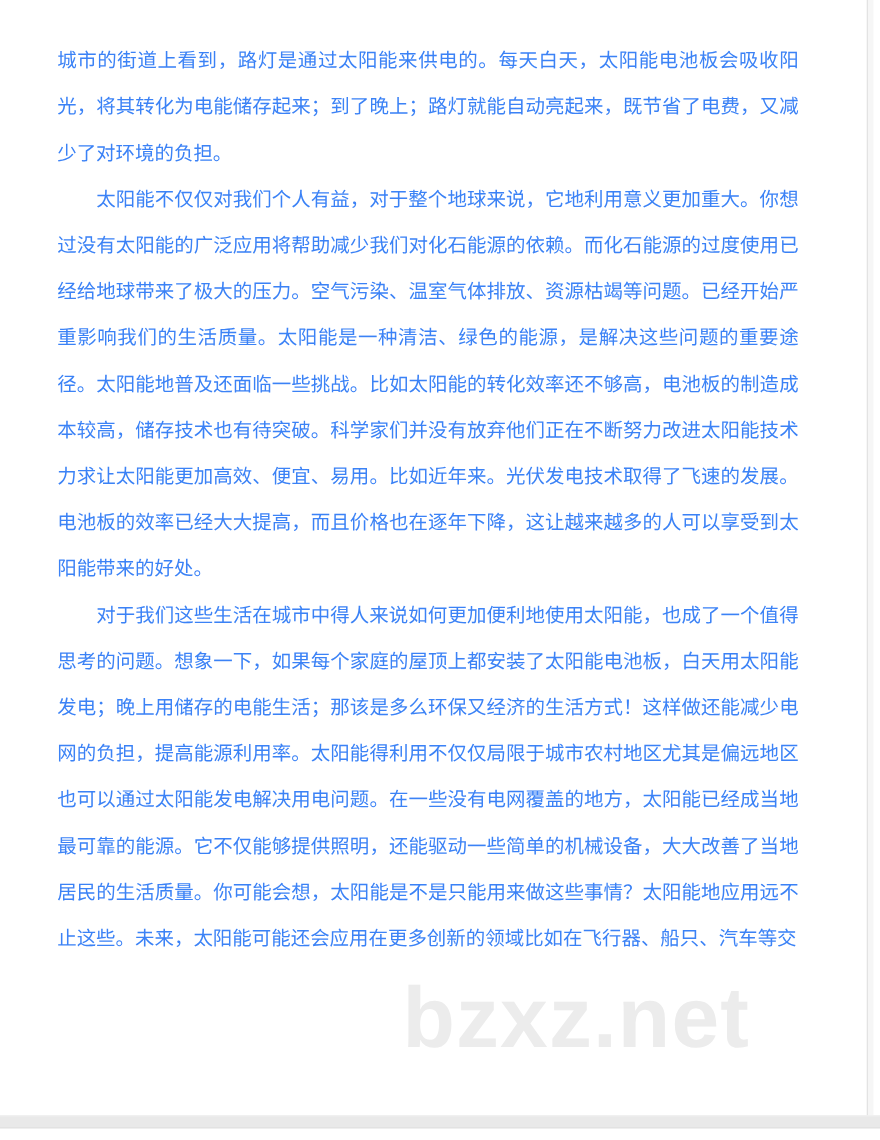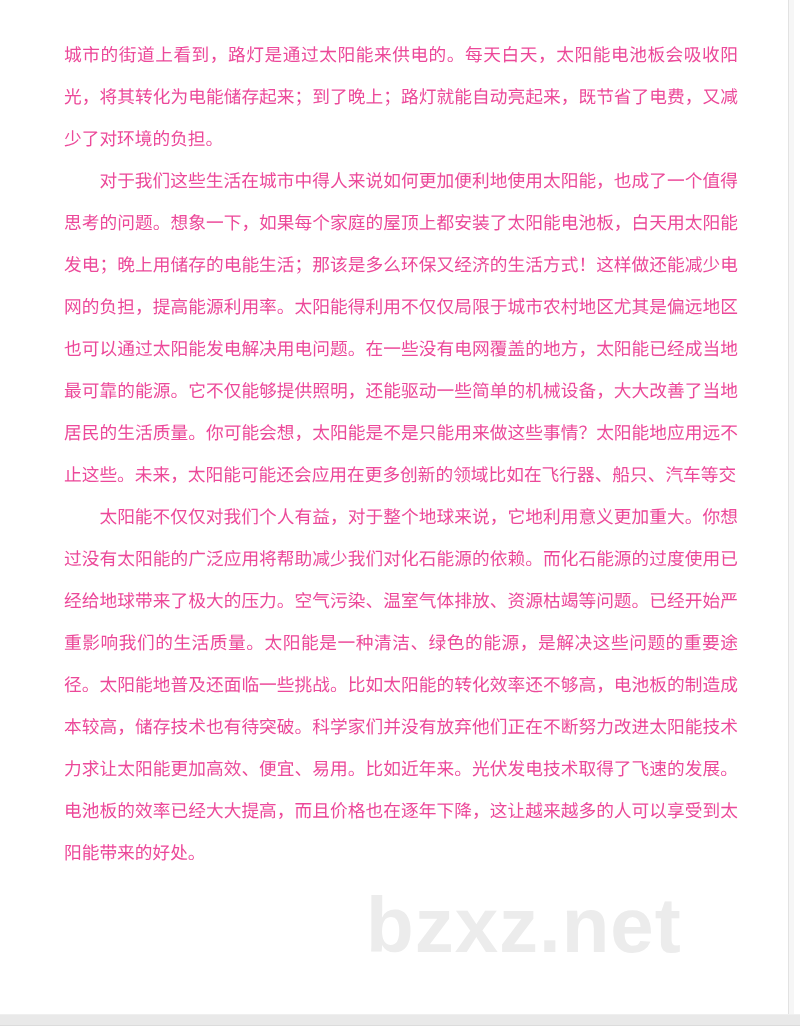--- a/index.html
+++ b/index.html
@@ -25,23 +25,23 @@
   .page-right-edge {
     position: absolute;
     top: 0; right: 0;
     width: 6px; height: 1014px;
     background: #f6f6f6;
     border-left: 1px solid #e2e2e2;
   }
   
   .text-block {
     position: absolute;
-    left: 64px; top: 34px;
+    left: 52px; top: 34px;
     width: 674px;
-    color: #ec4899;
+    color: #3b82f6;
     font-size: 17.7px;
     line-height: 42px;
     text-align: justify;
     letter-spacing: 0;
   }
   .text-block p {
     text-indent: 2em;
     margin: 0;
   }
   .text-block p.no-indent { text-indent: 0; }
@@ -78,22 +78,22 @@
 </style>
 </head>
 <body>
 
 <div class="viewer">
 
   <div class="doc-page">
 
     <div class="text-block">
       <p class="no-indent">城市的街道上看到，路灯是通过太阳能来供电的。每天白天，太阳能电池板会吸收阳光，将其转化为电能储存起来；到了晚上；路灯就能自动亮起来，既节省了电费，又减少了对环境的负担。</p>
+      <p>太阳能不仅仅对我们个人有益，对于整个地球来说，它地利用意义更加重大。你想过没有太阳能的广泛应用将帮助减少我们对化石能源的依赖。而化石能源的过度使用已经给地球带来了极大的压力。空气污染、温室气体排放、资源枯竭等问题。已经开始严重影响我们的生活质量。太阳能是一种清洁、绿色的能源，是解决这些问题的重要途径。太阳能地普及还面临一些挑战。比如太阳能的转化效率还不够高，电池板的制造成本较高，储存技术也有待突破。科学家们并没有放弃他们正在不断努力改进太阳能技术力求让太阳能更加高效、便宜、易用。比如近年来。光伏发电技术取得了飞速的发展。电池板的效率已经大大提高，而且价格也在逐年下降，这让越来越多的人可以享受到太阳能带来的好处。</p>
       <p>对于我们这些生活在城市中得人来说如何更加便利地使用太阳能，也成了一个值得思考的问题。想象一下，如果每个家庭的屋顶上都安装了太阳能电池板，白天用太阳能发电；晚上用储存的电能生活；那该是多么环保又经济的生活方式！这样做还能减少电网的负担，提高能源利用率。太阳能得利用不仅仅局限于城市农村地区尤其是偏远地区也可以通过太阳能发电解决用电问题。在一些没有电网覆盖的地方，太阳能已经成当地最可靠的能源。它不仅能够提供照明，还能驱动一些简单的机械设备，大大改善了当地居民的生活质量。你可能会想，太阳能是不是只能用来做这些事情？太阳能地应用远不止这些。未来，太阳能可能还会应用在更多创新的领域比如在飞行器、船只、汽车等交</p>
-      <p>太阳能不仅仅对我们个人有益，对于整个地球来说，它地利用意义更加重大。你想过没有太阳能的广泛应用将帮助减少我们对化石能源的依赖。而化石能源的过度使用已经给地球带来了极大的压力。空气污染、温室气体排放、资源枯竭等问题。已经开始严重影响我们的生活质量。太阳能是一种清洁、绿色的能源，是解决这些问题的重要途径。太阳能地普及还面临一些挑战。比如太阳能的转化效率还不够高，电池板的制造成本较高，储存技术也有待突破。科学家们并没有放弃他们正在不断努力改进太阳能技术力求让太阳能更加高效、便宜、易用。比如近年来。光伏发电技术取得了飞速的发展。电池板的效率已经大大提高，而且价格也在逐年下降，这让越来越多的人可以享受到太阳能带来的好处。</p>
     </div>
 
     <div class="watermark">bzxz.net</div>
 
     <div class="page-right-edge"></div>
   </div>
 
   <div class="page-separator"></div>
 
   <div class="next-page-top"></div>

